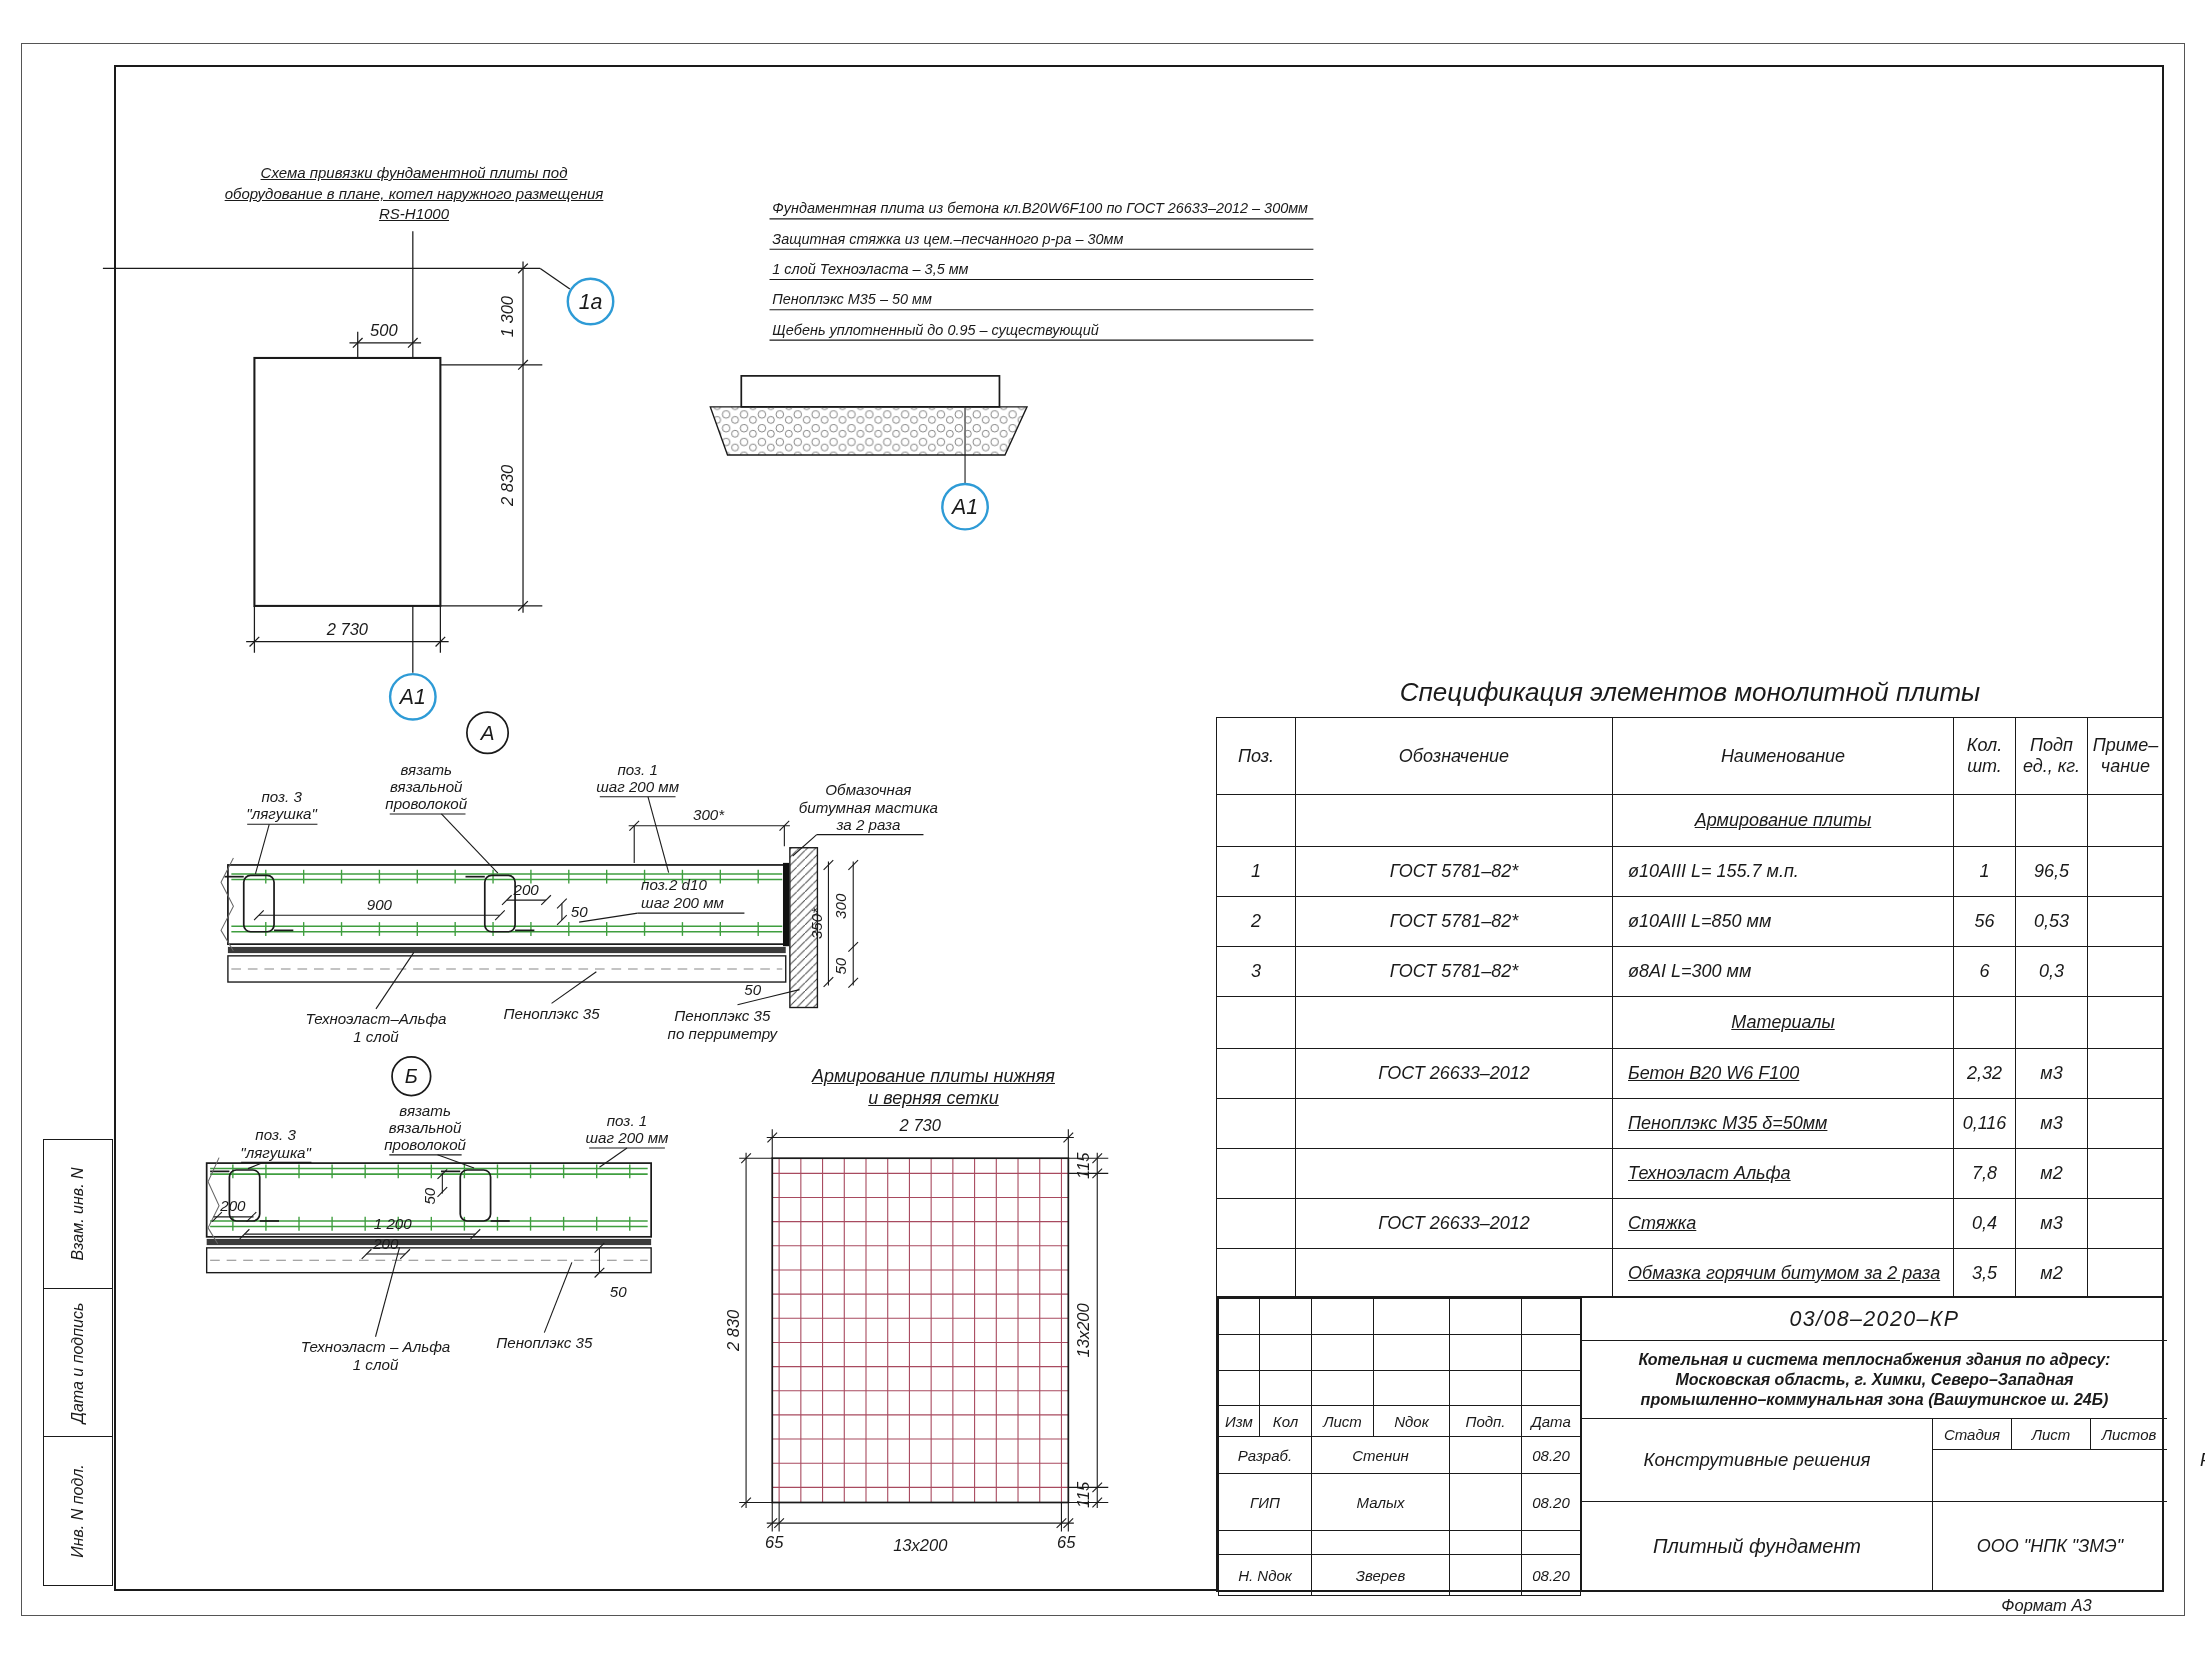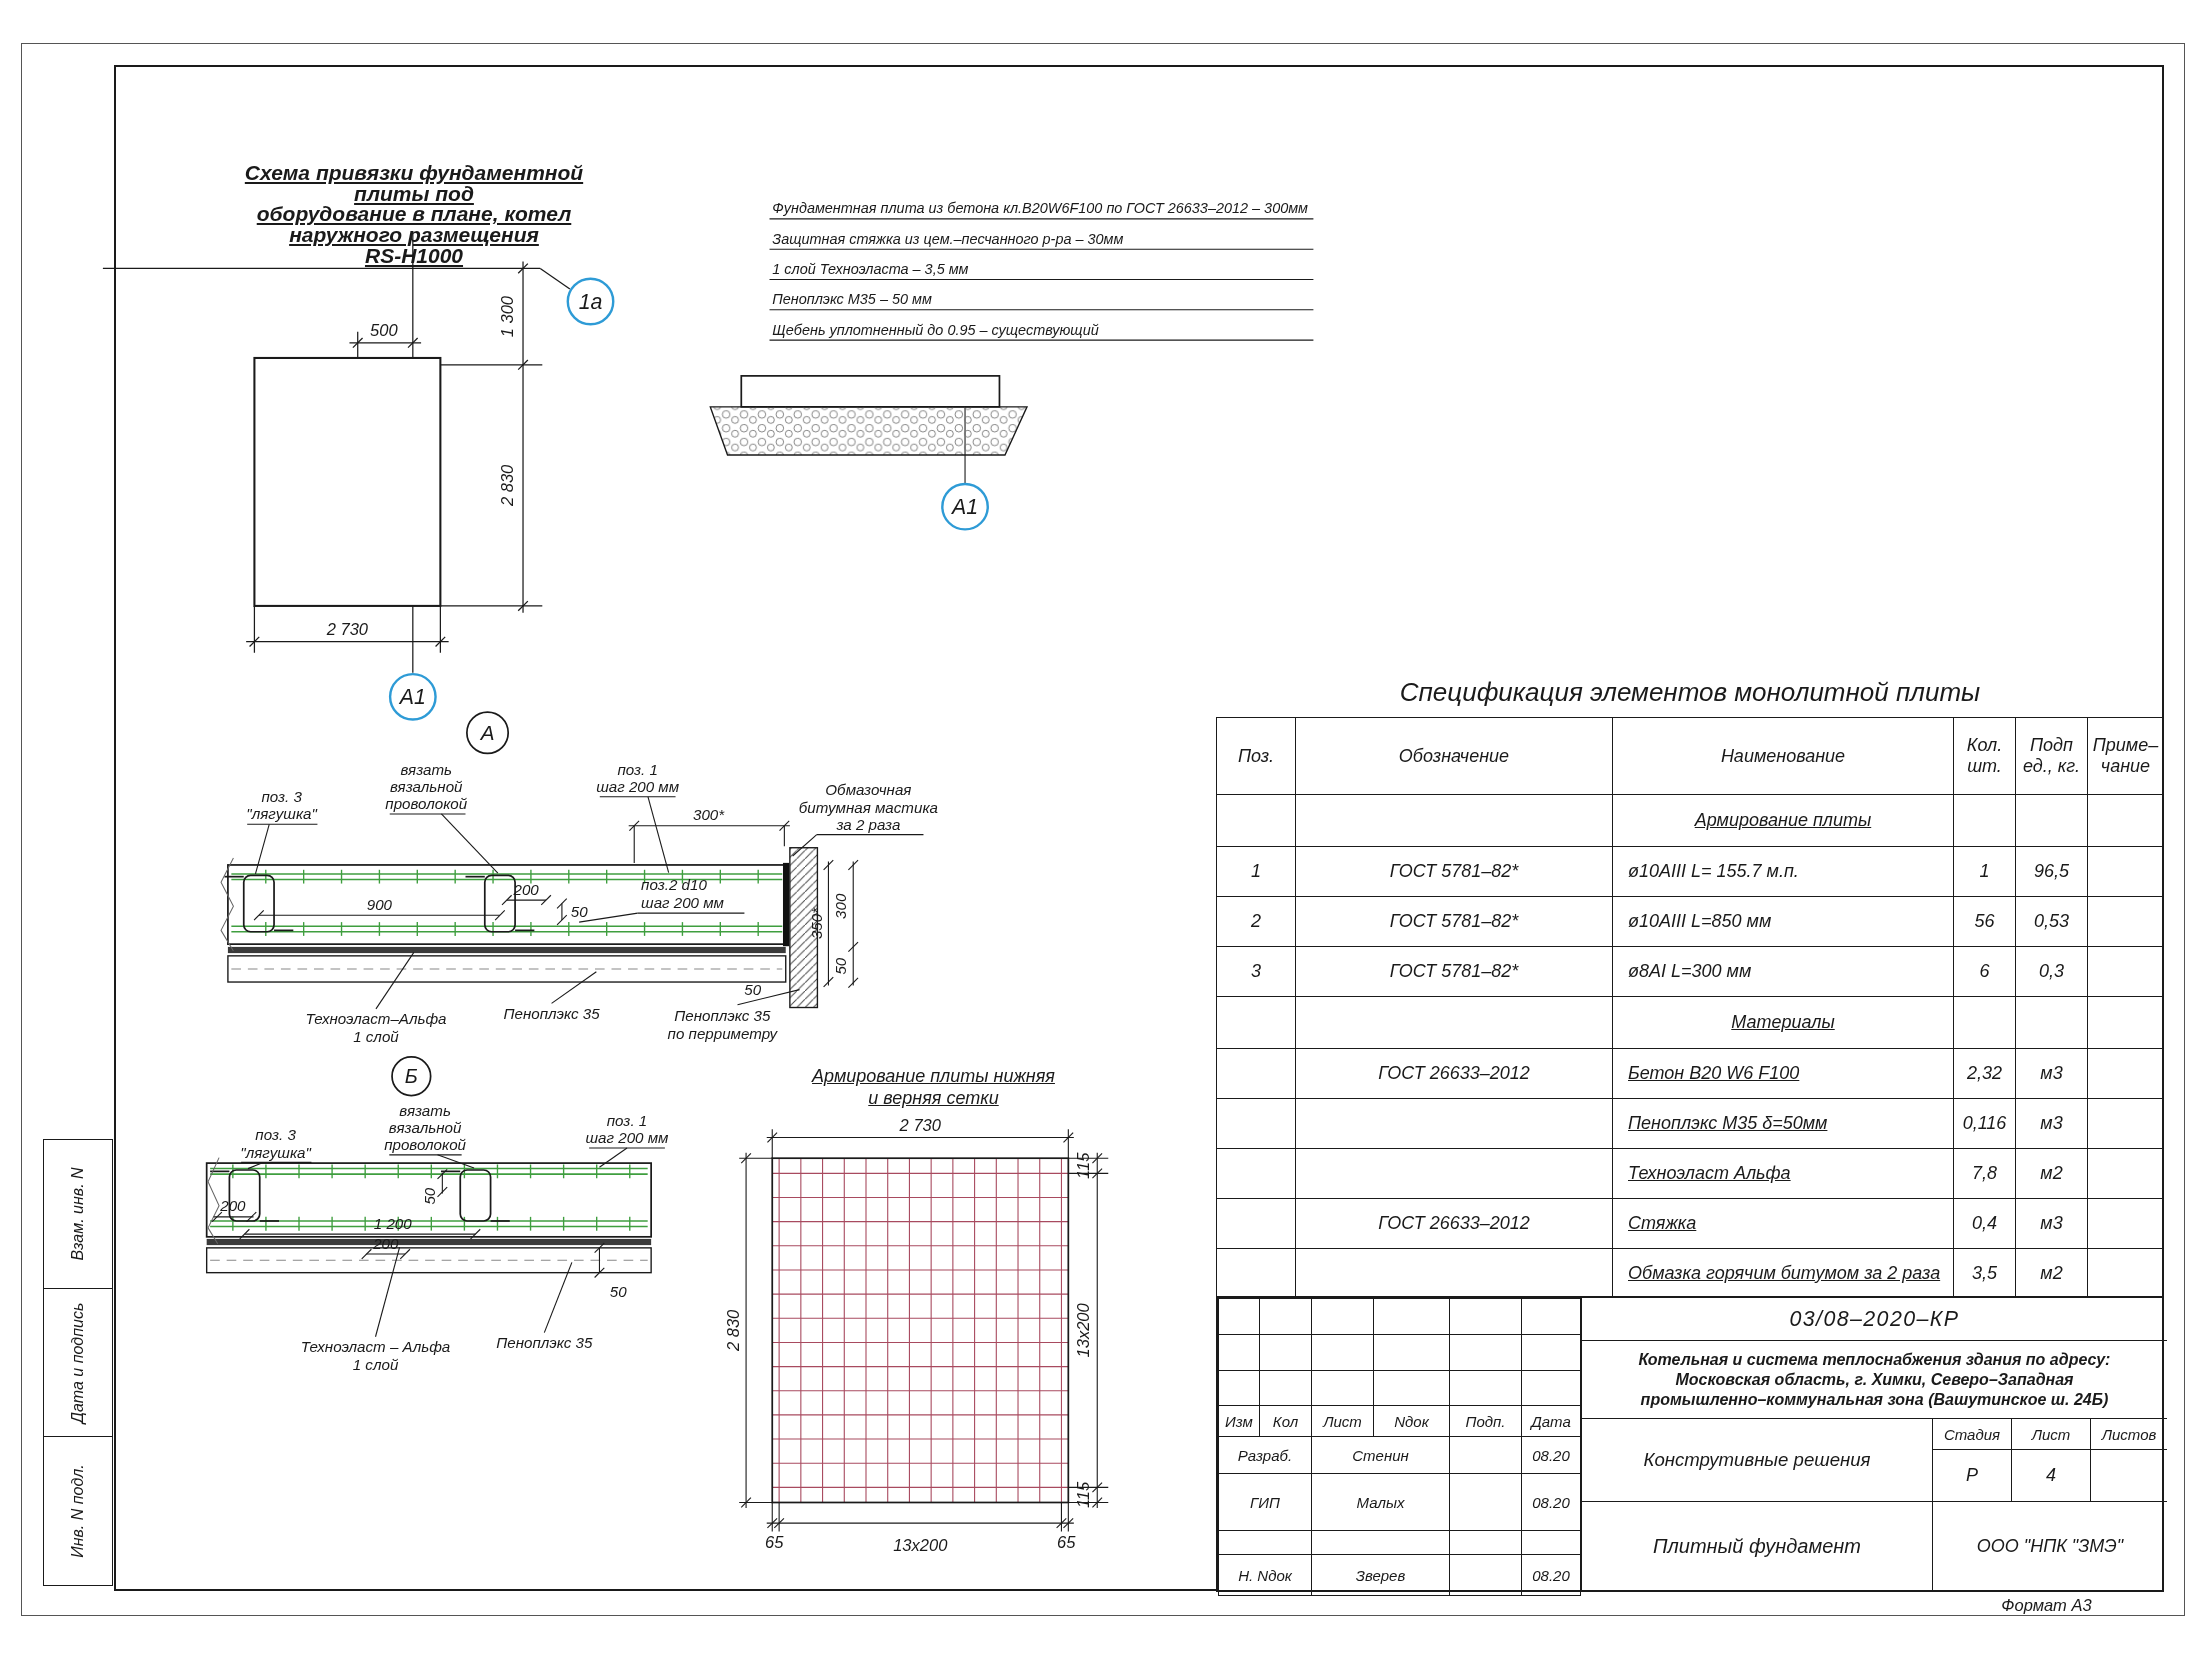--- a/index.html
+++ b/index.html
@@ -11,21 +11,21 @@
   svg text { font-family:"Liberation Sans", sans-serif; font-style:italic; fill:#1a1a1a; }
   .u { text-decoration:underline; }
   .center { text-align:center; }
 
   
   .strip { left:43px; top:1141px; width:70px; }
   .strip-cell { border:1.7px solid #1a1a1a; height:150px; display:flex; align-items:center; justify-content:center; margin-top:-1.7px; background:#fff; }
   .strip-cell span { transform:rotate(-90deg); white-space:nowrap; font-size:16px; }
 
   
-  .plan-title { left:221px; top:163px; width:386px; font-size:21px; line-height:20.7px;font-weight:bold; }
+  .plan-title { left:221px; top:163px; width:386px; font-size:15px; line-height:20.7px; }
   .grid-title { left:775px; top:1065px; width:317px; font-size:18px; line-height:22px; }
   .spec-title { left:1216px; top:677px; width:948px; font-size:26px; }
   .format-note { left:1943px; top:1596px; width:207px; font-size:16.5px; text-align:center; }
 
   
   .spec { left:1216px; top:717px; border-collapse:collapse; table-layout:fixed; width:948px; font-size:18px; }
   .spec td { border:1.7px solid #1a1a1a; text-align:center; vertical-align:middle; padding:1.4px 4.1px; font-weight:normal; }
   .spec td.nm { text-align:left; padding-left:15px; }
   .spec tr.hdr td { height:77px; font-size:18px; }
   .spec tr.sec td { height:52px; }
@@ -33,21 +33,21 @@
 
   
   .tb { left:1216px; top:1296px; width:948px; height:296px; display:flex; border:2.8px solid #1a1a1a; background:#fff; }
   .tb table { border-collapse:collapse; table-layout:fixed; font-size:15px; }
   .tb td { border:1.4px solid #1a1a1a; text-align:center; vertical-align:middle; padding:0 2.8px; overflow:hidden; white-space:nowrap; }
   .tb-right { width:586px; display:flex; flex-direction:column; border-left:1.4px solid #1a1a1a; }
   .tb-doc  { height:43px; border-bottom:1.4px solid #1a1a1a; display:flex; align-items:center; justify-content:center; font-size:21.4px; letter-spacing:1.4px; }
   .tb-desc { height:78px; border-bottom:1.4px solid #1a1a1a; display:flex; flex-direction:column; align-items:center; justify-content:center; font-size:16px; line-height:20px;font-weight:bold; }
   .tb-mid  { height:83px; border-bottom:1.4px solid #1a1a1a; display:flex; }
   .tb-type { width:351px; border-right:1.4px solid #1a1a1a; display:flex; align-items:center; justify-content:center; font-size:18.6px; }
-  .tb-stage { width:234px; display:flex; flex-direction:column; }
+  .tb-stage { width:234px; display:flex; flex-direction:row; }
   .tb-stage-h { height:31px; display:flex; border-bottom:1.4px solid #1a1a1a; font-size:15px; }
   .tb-stage-v { flex:1; display:flex; font-size:18px; }
   .tb-stage-h > div, .tb-stage-v > div { display:flex; align-items:center; justify-content:center; border-right:1.4px solid #1a1a1a; }
   .tb-stage-h > div:last-child, .tb-stage-v > div:last-child { border-right:none; }
   .sw1 { width:79px; } .sw2 { width:79px; } .sw3 { width:76px; flex:1;text-align:center; }
   .tb-bot { flex:1; display:flex; }
   .tb-subj { width:351px; border-right:1.4px solid #1a1a1a; display:flex; align-items:center; justify-content:center; font-size:20px; }
   .tb-comp { flex:1; display:flex; align-items:center; justify-content:center; font-size:18px; }
 </style>
 </head>

